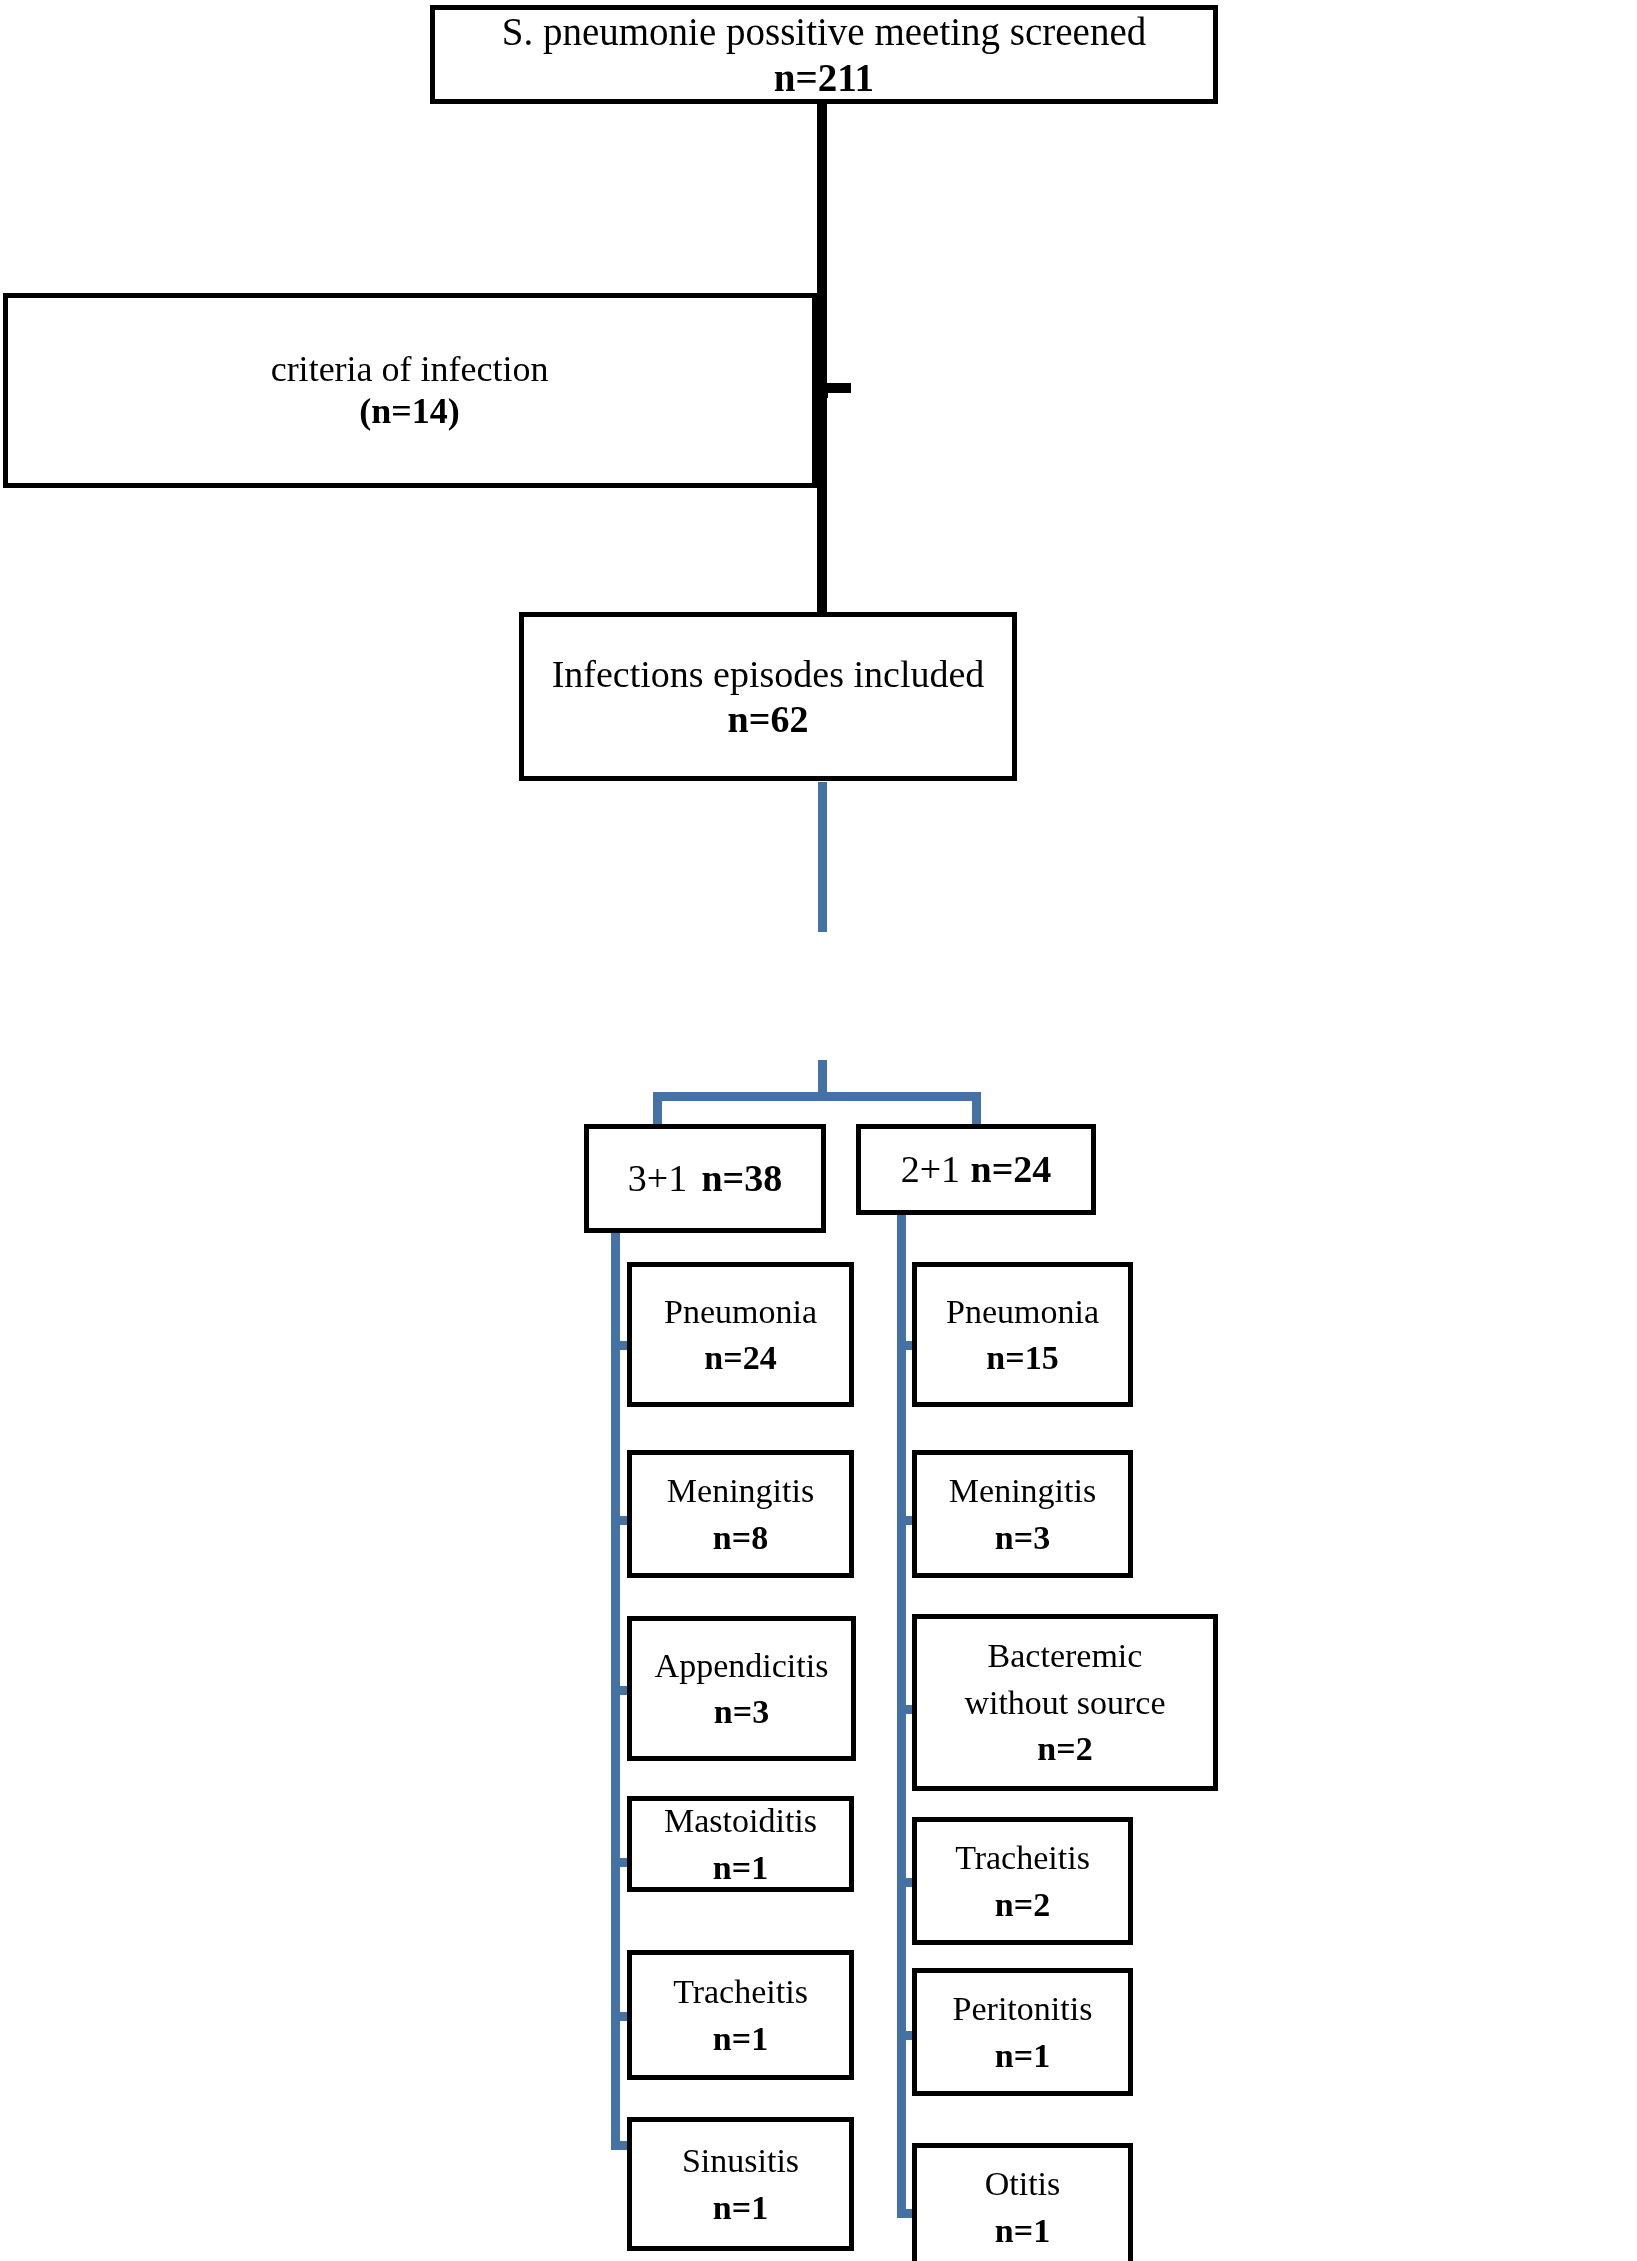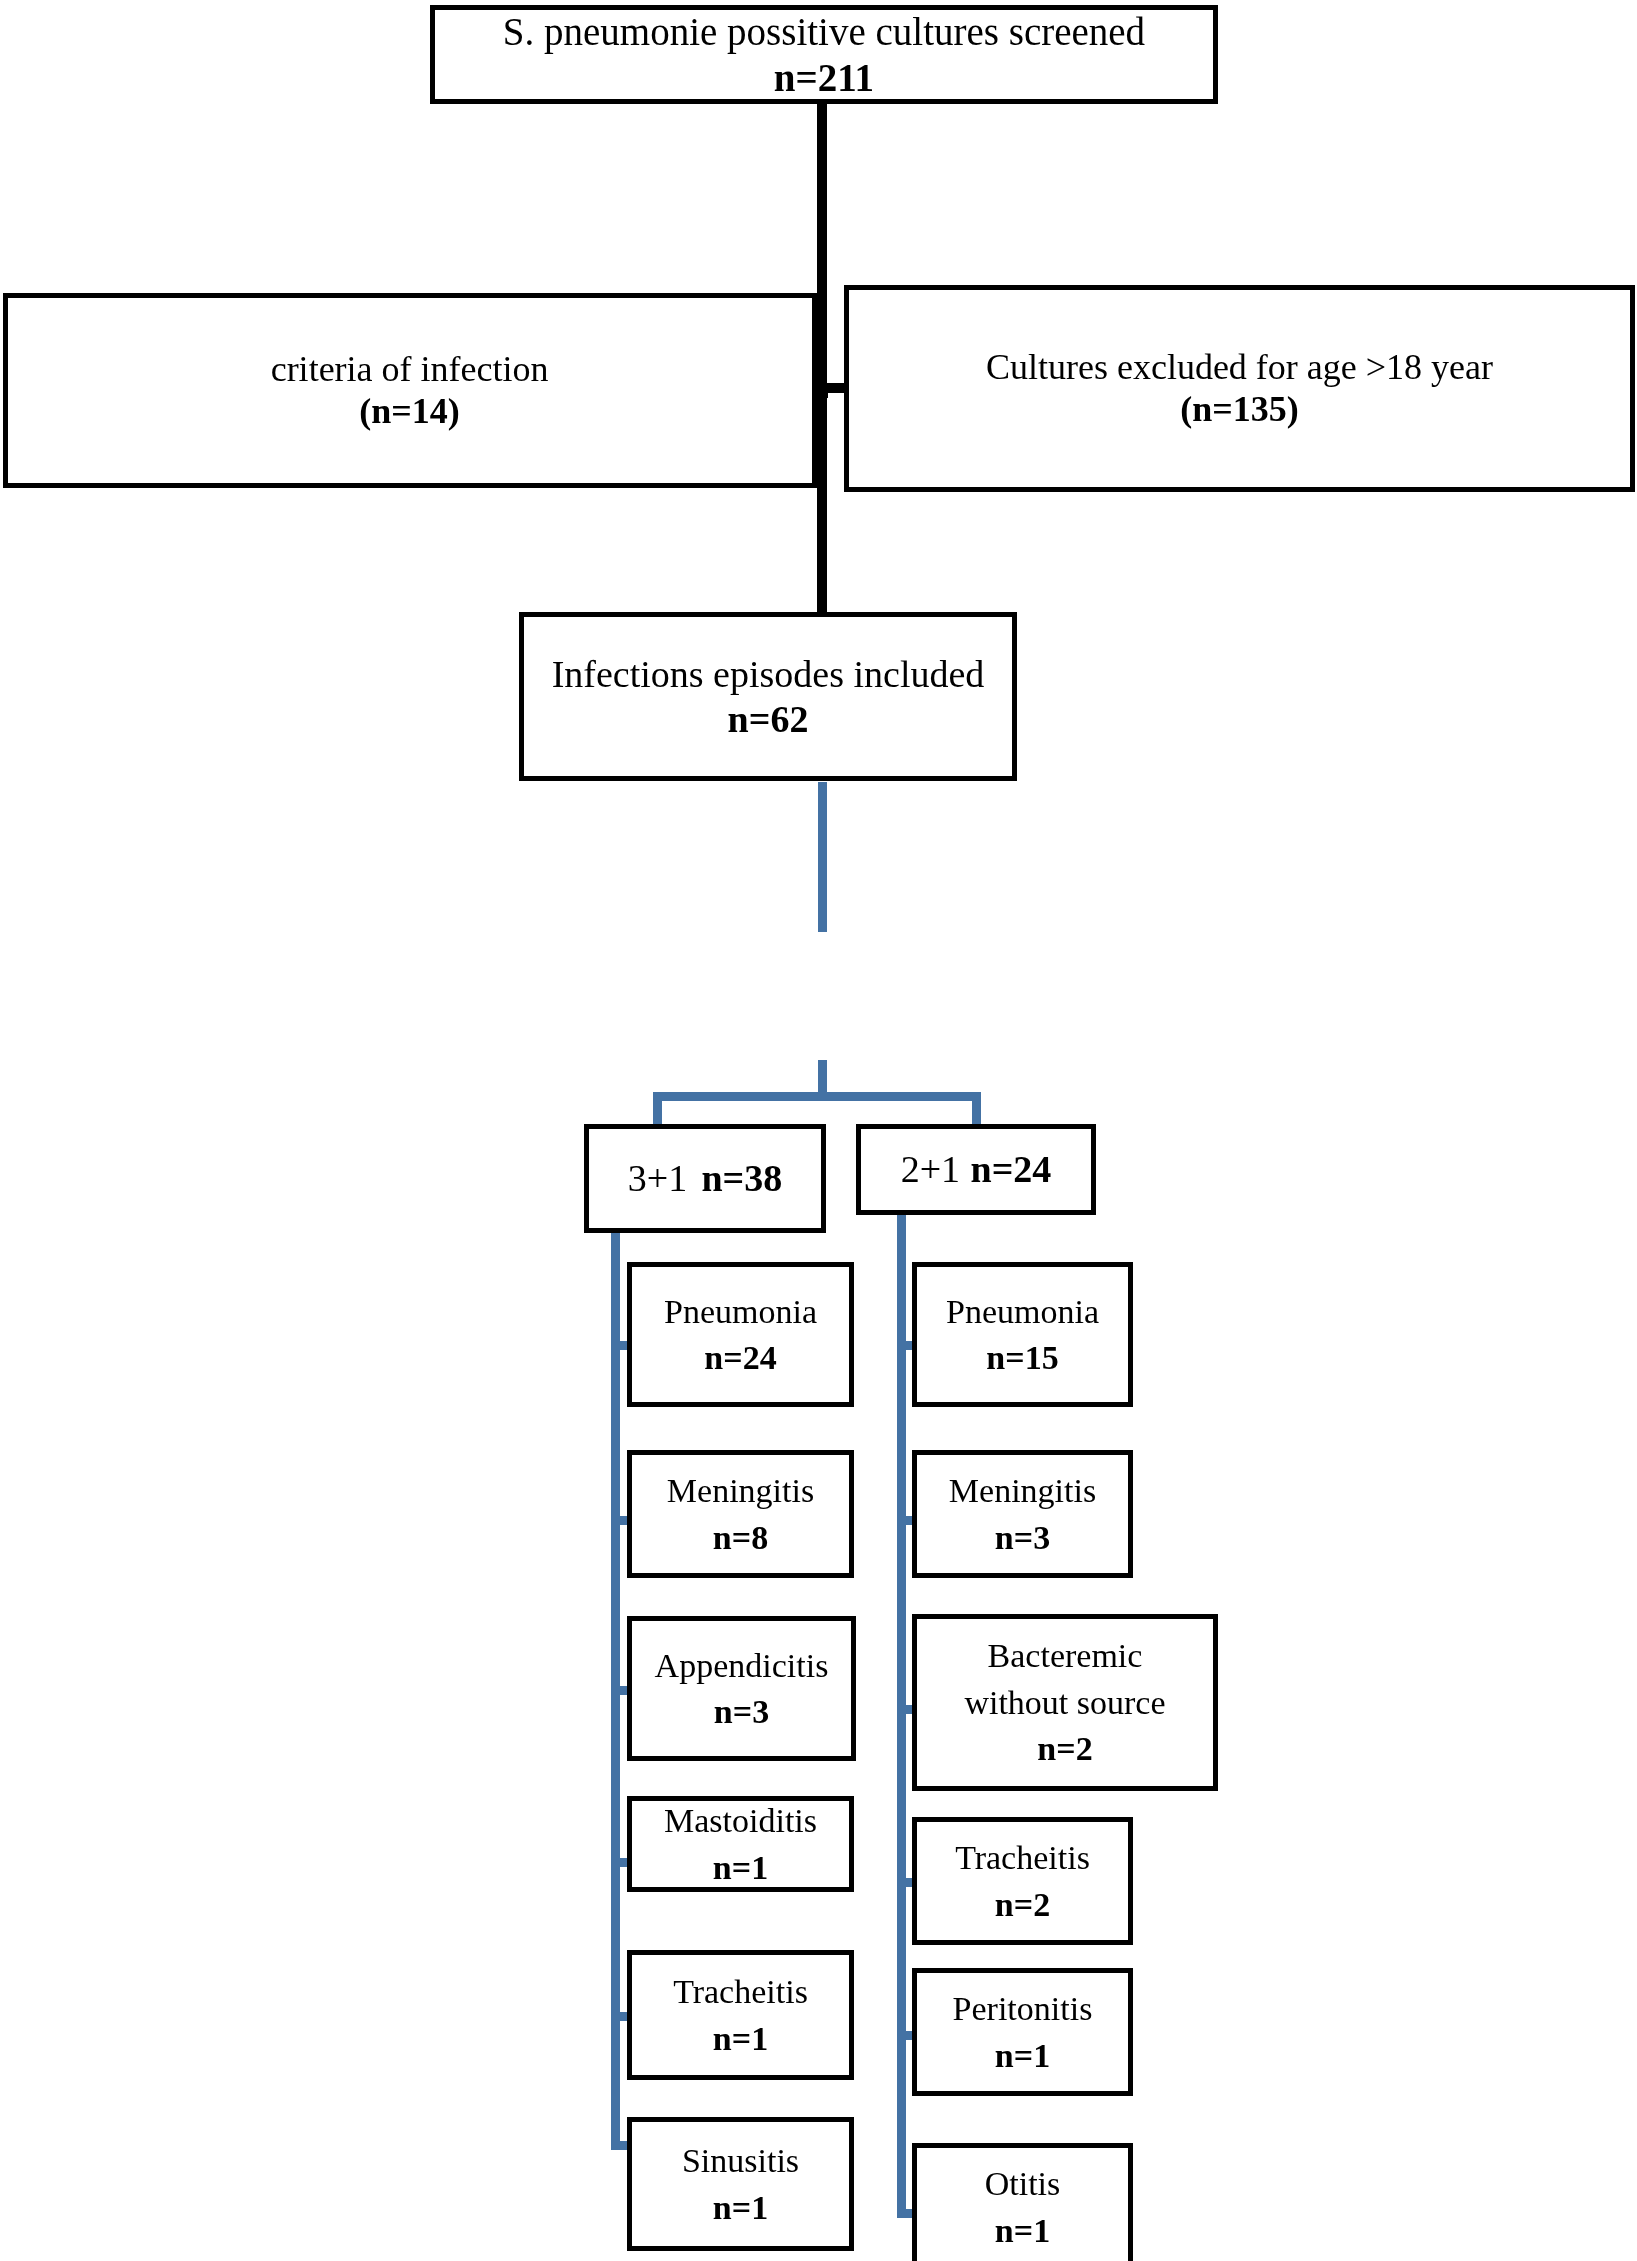--- a/index.html
+++ b/index.html
@@ -80,33 +80,29 @@
 
   <div class="conn conn-blue" style="left:897px; top:1215px; width:9px; height:1003px;"></div>
   <div class="conn conn-blue" style="left:897px; top:1341px; width:39px; height:9px;"></div>
   <div class="conn conn-blue" style="left:897px; top:1516px; width:39px; height:9px;"></div>
   <div class="conn conn-blue" style="left:897px; top:1705px; width:39px; height:9px;"></div>
   <div class="conn conn-blue" style="left:897px; top:1878px; width:39px; height:9px;"></div>
   <div class="conn conn-blue" style="left:897px; top:2031px; width:39px; height:9px;"></div>
   <div class="conn conn-blue" style="left:897px; top:2209px; width:39px; height:9px;"></div>
 
   <div class="box fs-root" style="left:430px; top:5.2px; width:788px; height:99px;">
-    <span class="line t-reg">S. pneumonie possitive cultures screened</span>
+    <span class="line t-reg">S. pneumonie possitive meeting screened</span>
     <span class="line t-bold">n=211</span>
   </div>
 
   <div class="box fs-excl" style="left:2.6px; top:293px; width:814px; height:195px;">
     <span class="line t-reg">criteria of infection</span>
     <span class="line t-bold">(n=14)</span>
   </div>
 
-  <div class="box fs-excl" style="left:844px; top:285px; width:791px; height:207px;">
-    <span class="line t-reg">Cultures excluded for age &gt;18 year</span>
-    <span class="line t-bold">(n=135)</span>
-  </div>
 
   <div class="box fs-incl" style="left:519px; top:612px; width:498px; height:169px;">
     <span class="line t-reg">Infections episodes included</span>
     <span class="line t-bold">n=62</span>
   </div>
 
 
   <div class="box fs-arm" style="left:584px; top:1124px; width:242px; height:109px; flex-direction:row; gap:14.3px;">
     <span class="line t-reg">3+1</span>
     <span class="line t-bold">n=38</span>

